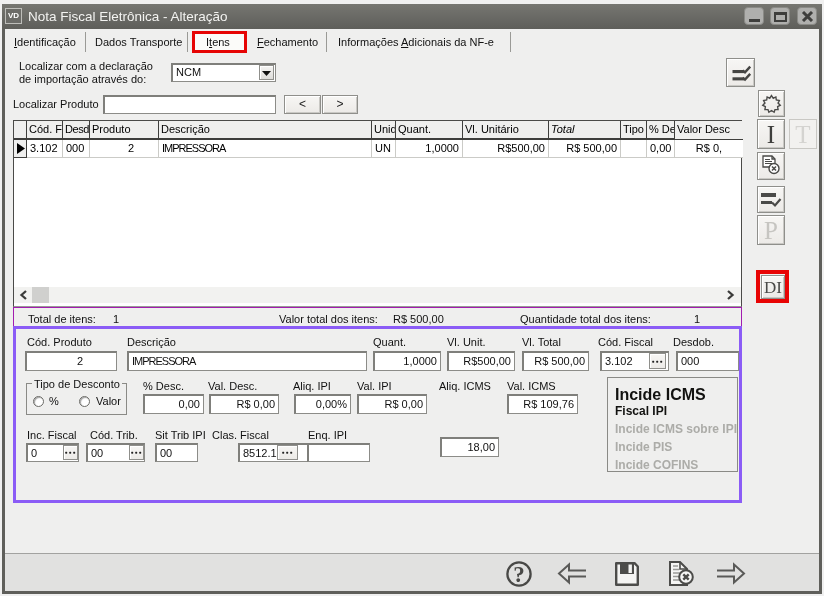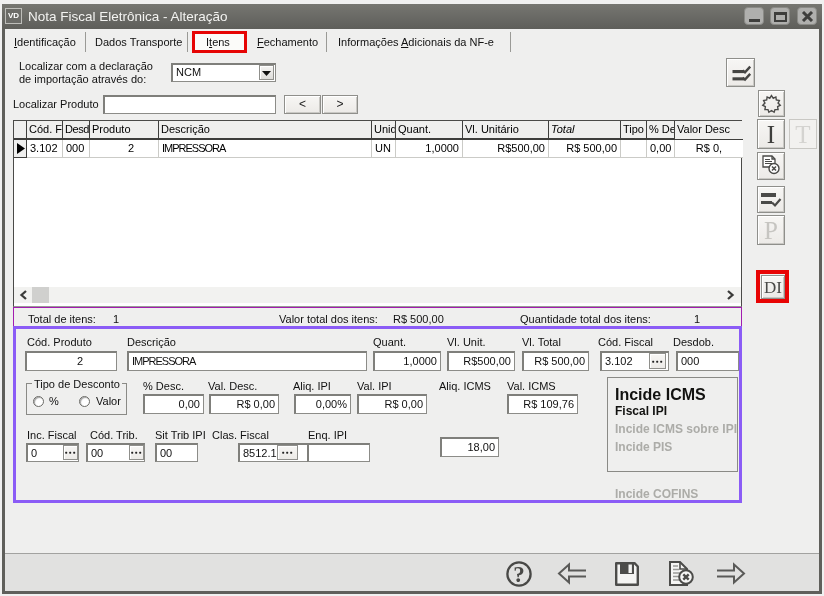--- a/index.html
+++ b/index.html
@@ -193,21 +193,21 @@
     <div class="fld" style="left:278px; top:65px; width:57px; height:20px; text-align:right; padding-right:3px;">0,00%</div>
     <div class="fld" style="left:341px; top:65px; width:70px; height:20px; text-align:right; padding-right:3px;">R$ 0,00</div>
     <div class="fld" style="left:424px; top:65px; width:59px; height:20px; text-align:right; padding-right:3px;margin-top:43px;">18,00</div>
     <div class="fld" style="left:491px; top:65px; width:71px; height:20px; text-align:right; padding-right:3px;">R$ 109,76</div>
 
     <div class="abs" style="left:591px; top:48px; width:131px; height:95px; border:1px solid #8a8a86;">
       <div class="lbl" style="left:7px; top:8px; font-weight:bold; font-size:16px; color:#121210;">Incide ICMS</div>
       <div class="lbl" style="left:7px; top:26px; font-weight:bold; font-size:12px; color:#121210;">Fiscal IPI</div>
       <div class="lbl" style="left:7px; top:44px; font-weight:bold; font-size:12px; color:#ACACA8;">Incide ICMS sobre IPI</div>
       <div class="lbl" style="left:7px; top:62px; font-weight:bold; font-size:12px; color:#ACACA8;">Incide PIS</div>
-      <div class="lbl" style="left:7px; top:80px; font-weight:bold; font-size:12px; color:#ACACA8;margin-top:29px;">Incide COFINS</div>
+      <div class="lbl" style="left:7px; top:80px; font-weight:bold; font-size:12px; color:#ACACA8;">Incide COFINS</div>
     </div>
 
     <div class="lbl" style="left:11px; top:100px;">Inc. Fiscal</div>
     <div class="lbl" style="left:74px; top:100px;">Cód. Trib.</div>
     <div class="lbl" style="left:139px; top:100px;">Sit Trib IPI</div>
     <div class="lbl" style="left:196px; top:100px;">Clas. Fiscal</div>
     <div class="lbl" style="left:292px; top:100px;">Enq. IPI</div>
 
     <div class="fld" style="left:10px; top:114px; width:53px; height:19px; padding-left:3px;">0</div>
     <div class="dots" style="left:47px; top:116px; width:15px; height:15px; line-height:13px;">●●●</div>

